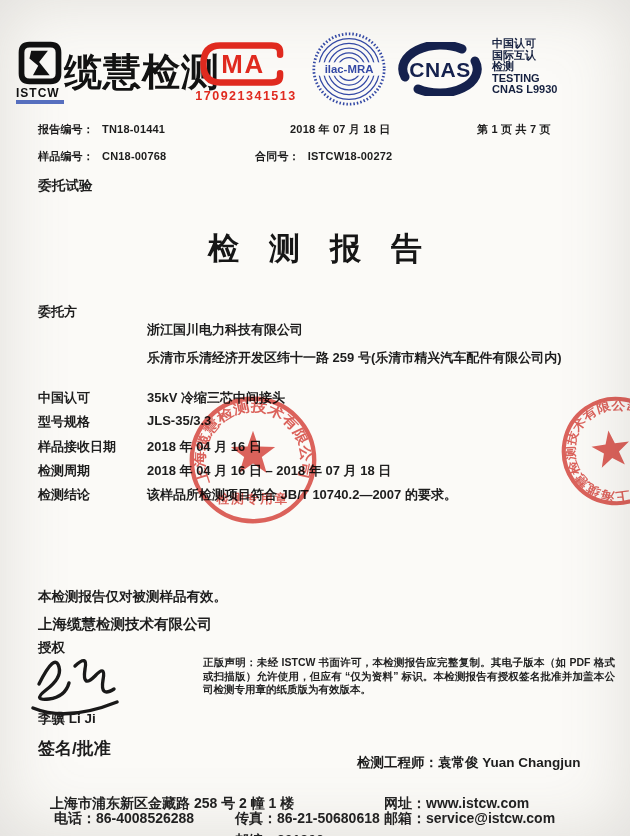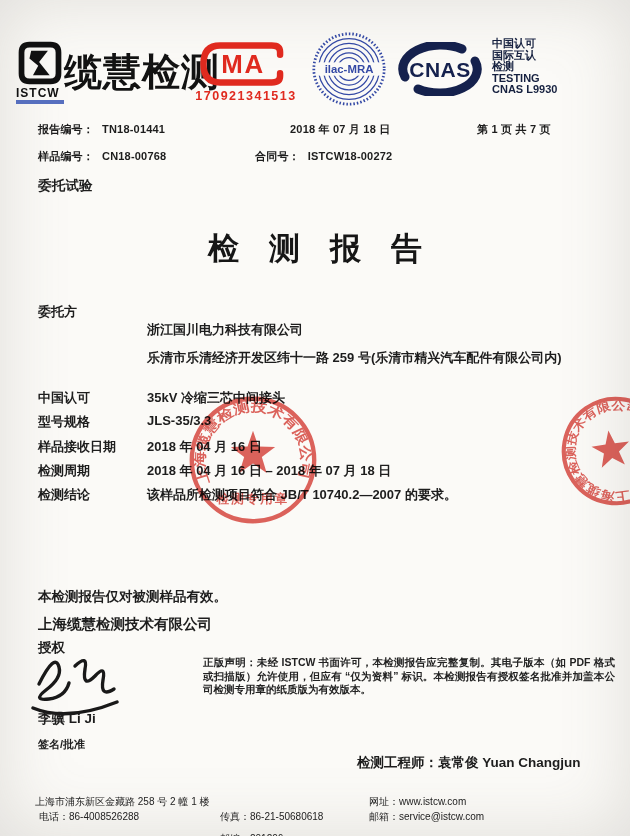--- a/index.html
+++ b/index.html
@@ -16,21 +16,21 @@
     letter-spacing:30px;text-indent:30px;color:#161616;}
   .fieldlabel{left:38px;font-size:13px;font-weight:700;}
   .fieldvalue{left:147px;font-size:13px;font-weight:700;}
   .brand{font-size:38px;font-weight:700;color:#121212;letter-spacing:1px;}
   .istcw-word{font-size:12px;font-weight:700;letter-spacing:1px;color:#101010;}
   .tagline-bar{background:#3a57b5;height:4px;width:48px;opacity:.85;}
   .cma-num{font-size:12.5px;font-weight:700;color:#e02a1f;letter-spacing:1.5px;}
   .accred{font-size:11px;font-weight:700;line-height:11.5px;color:#15203f;white-space:nowrap;}
   .disclaimer{left:203px;top:656px;width:412px;white-space:normal;font-size:10.5px;
     line-height:13.6px;font-weight:700;text-align:justify;color:#222;}
-  .footer-line{font-size:10px;font-weight:400;color:#222;}
+  .footer-line{font-size:14px;font-weight:700;color:#222;margin-left:15px;}
   .stamp{color:#d8413a;opacity:.82;mix-blend-mode:multiply;}
   .stamp svg text{fill:currentColor;}
   .sig-stroke{fill:none;stroke:#191919;stroke-width:3.4;stroke-linecap:round;stroke-linejoin:round;}
 </style>
 </head>
 <body>
 
 <div class="page">
 
   <svg class="abs" style="left:18px;top:40px" width="44" height="46" viewBox="0 0 50 50">
@@ -115,21 +115,21 @@
 
   <div class="abs disclaimer">正版声明：未经 ISTCW 书面许可，本检测报告应完整复制。其电子版本（如 PDF 格式或扫描版）允许使用，但应有 “仅为资料” 标识。本检测报告有授权签名批准并加盖本公司检测专用章的纸质版为有效版本。</div>
 
   <svg class="abs" style="left:24px;top:646px" width="102" height="72" viewBox="0 0 100 72">
     <path class="sig-stroke" d="M14 38 Q30 6 34 21 Q37 32 21 44 Q7 55 24 53 Q40 51 44 37"></path>
     <path class="sig-stroke" d="M50 20 Q63 8 60 23 Q57 43 70 30 Q81 18 78 34 Q75 52 89 43"></path>
     <path class="sig-stroke" d="M8 62 Q42 76 92 56"></path>
   </svg>
 
   <div class="abs b" style="left:38px;top:710px;font-size:13.5px">李骥 Li Ji</div>
-  <div class="abs b" style="left:38px;top:737px;font-size:11px">签名/批准</div>
+  <div class="abs b" style="left:38px;top:737px;font-size:17px">签名/批准</div>
   <div class="abs b" style="left:357px;top:754px;font-size:13.5px">检测工程师：袁常俊 Yuan Changjun</div>
 
   <div class="abs footer-line" style="left:35px;top:795px">上海市浦东新区金藏路 258 号 2 幢 1 楼</div>
   <div class="abs footer-line" style="left:220px;top:832px">邮编：201206</div>
   <div class="abs footer-line" style="left:369px;top:795px">网址：www.istcw.com</div>
   <div class="abs footer-line" style="left:39px;top:810px">电话：86-4008526288</div>
   <div class="abs footer-line" style="left:220px;top:810px">传真：86-21-50680618</div>
   <div class="abs footer-line" style="left:369px;top:810px">邮箱：service@istcw.com</div>
 
   <div class="abs stamp" style="left:185px;top:392px;width:136px;height:136px">

